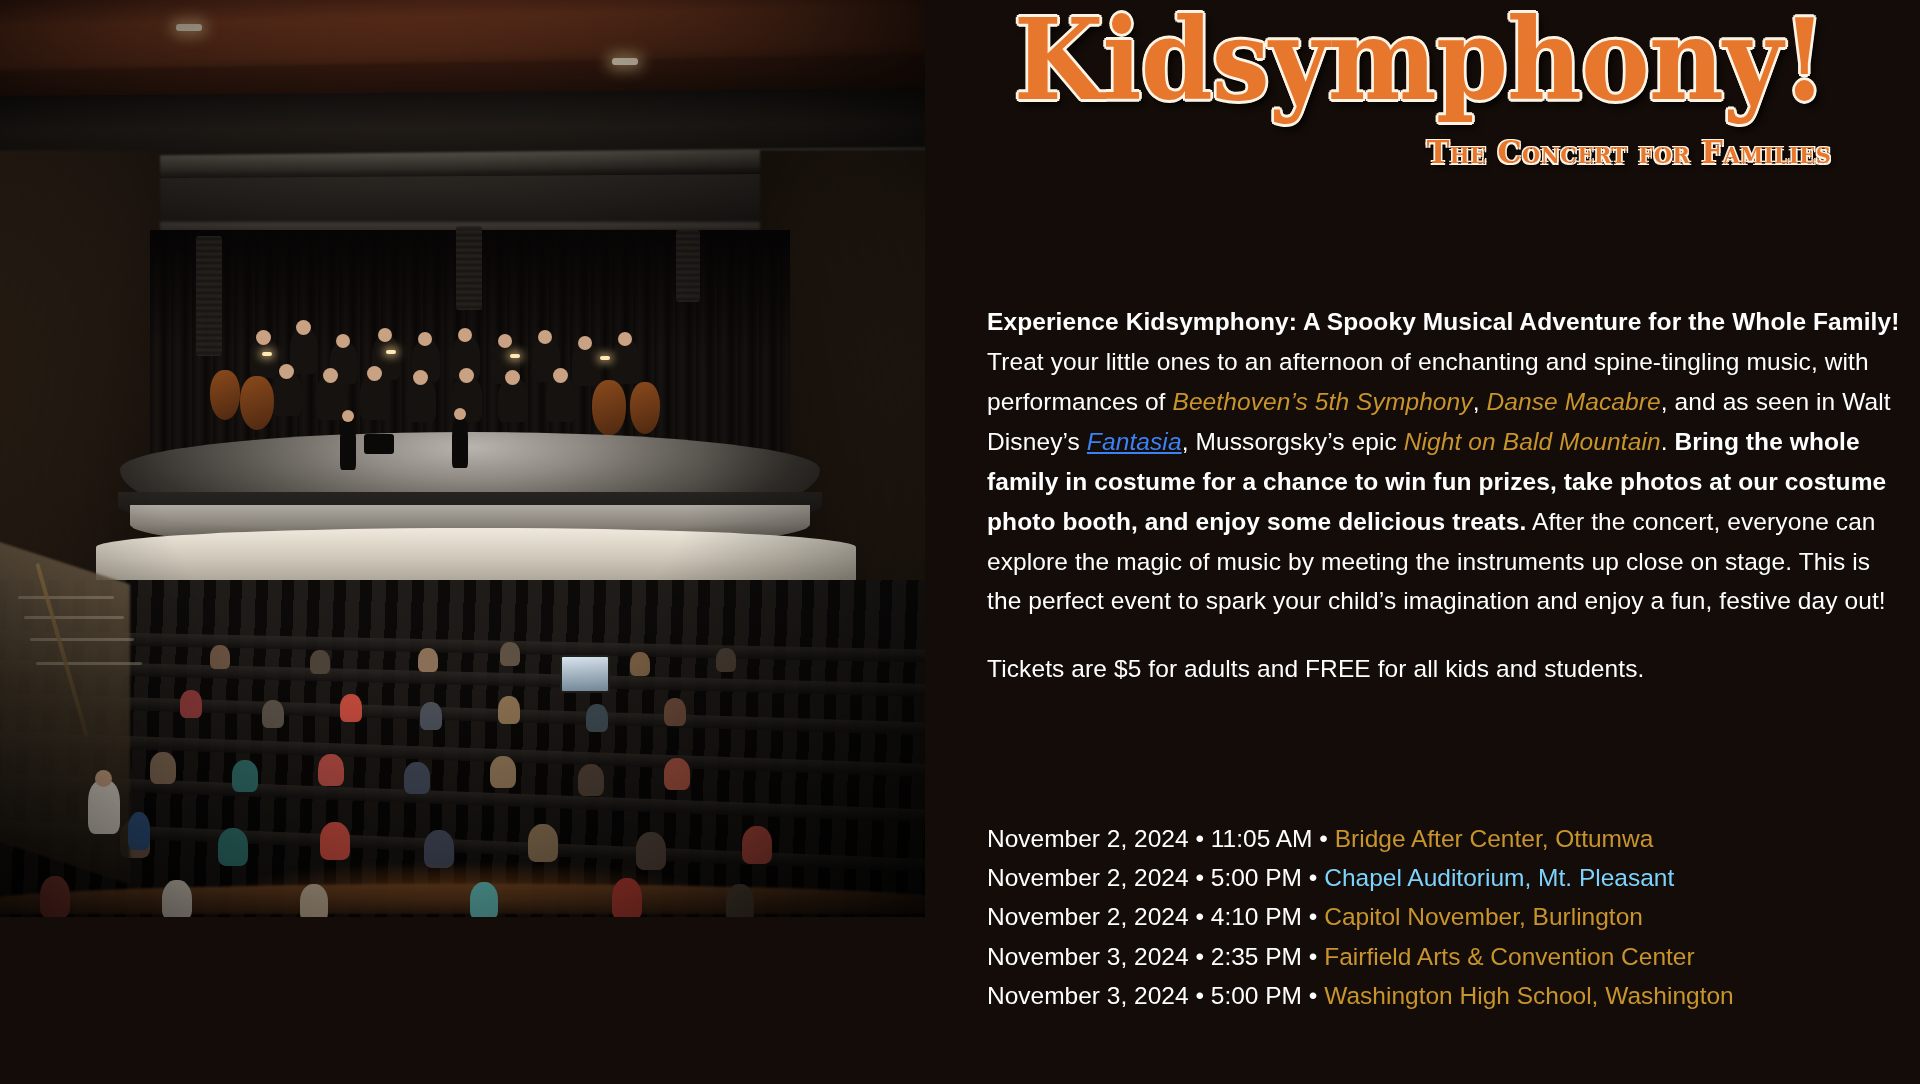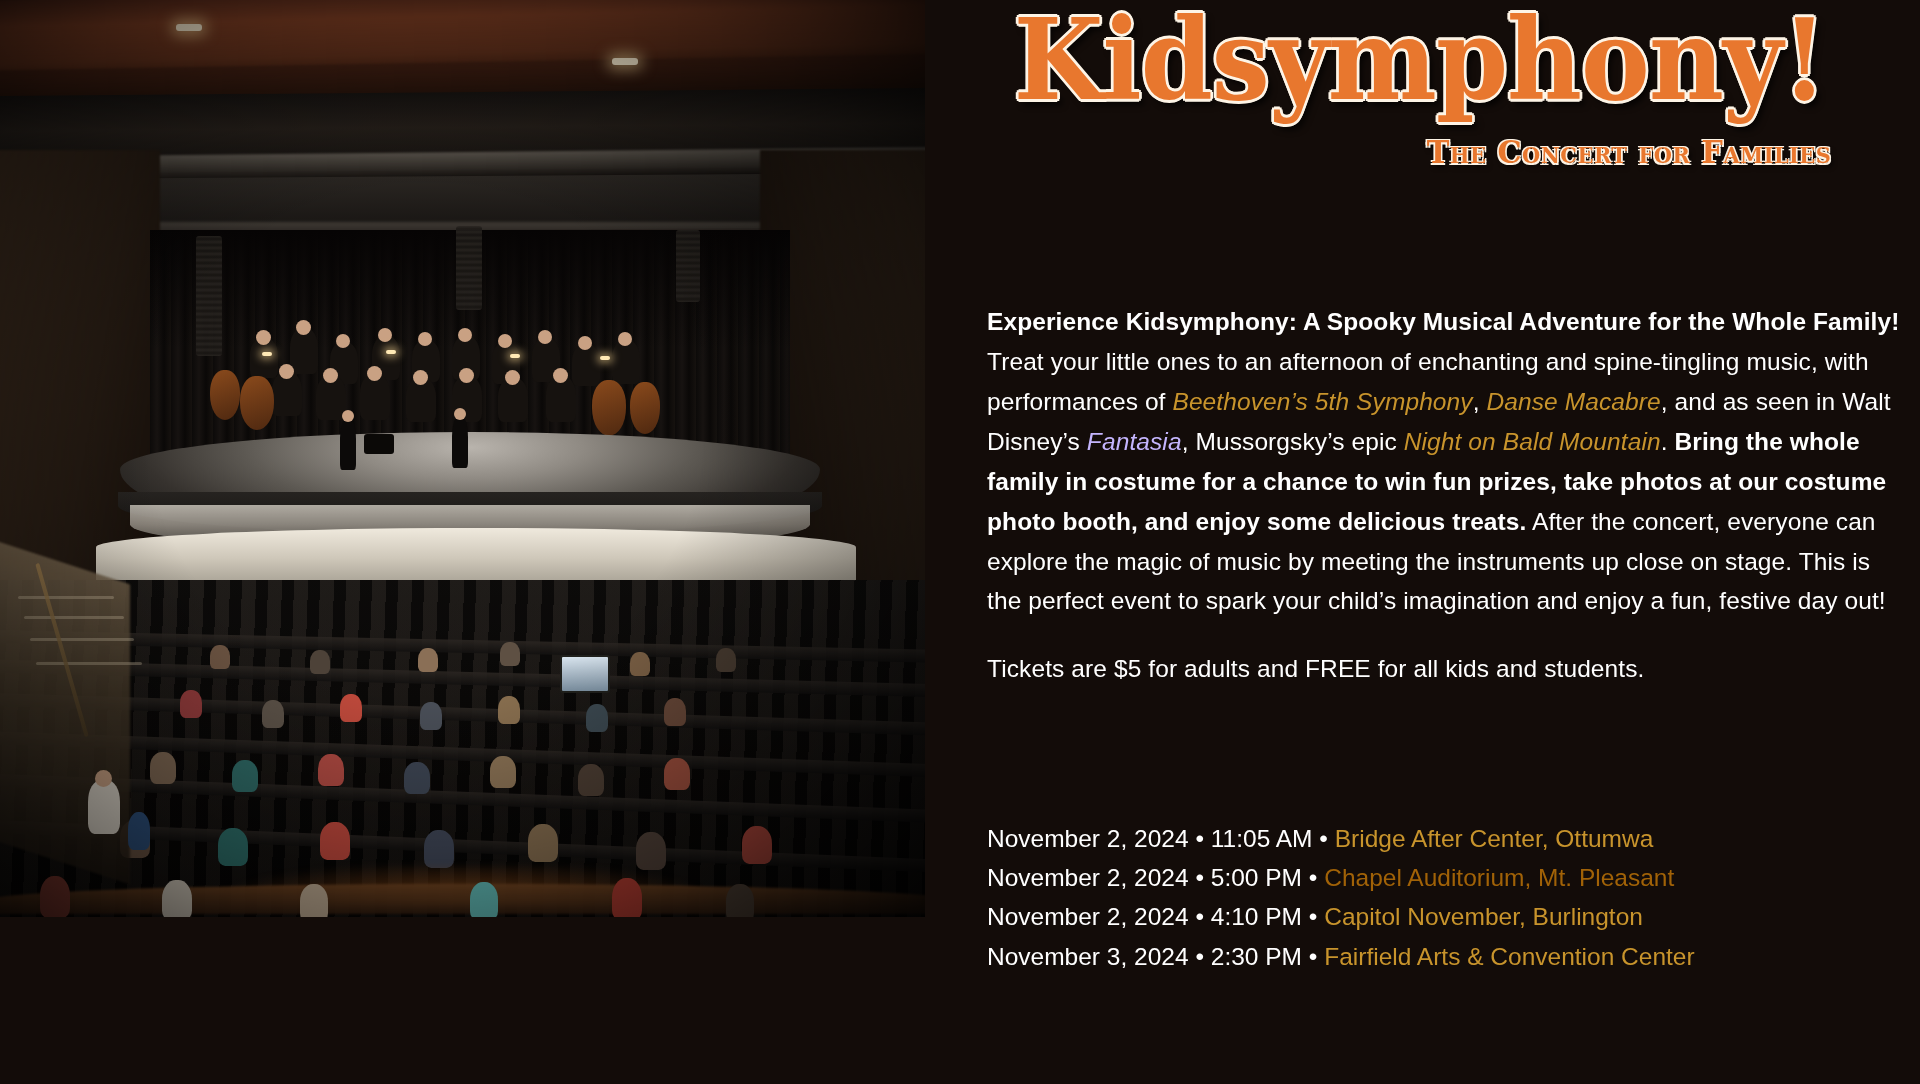--- a/index.html
+++ b/index.html
@@ -272,21 +272,21 @@
     left:62px; top:302px;
     width:920px;
     color:#ffffff;
     font-size:24.5px;
     line-height:1.63;
     letter-spacing:.1px;
   }
   #body-block p { margin:0 0 28px 0; }
   .b { font-weight:bold; }
   .gold-i { color:#C8942C; font-style:italic; }
-  .wh-i { color:#c4b5fd; font-style:italic; }
+  .wh-i { color:#3b82f6; font-style:italic;text-decoration:underline; }
 
   #dates-block {
     position:absolute;
     left:62px; top:819px;
     width:930px;
     font-size:24.5px;
     line-height:1.60;
     color:#ffffff;
   }
   .date-line { white-space:nowrap; }
@@ -458,19 +458,20 @@
     </div>
 
     <div id="body-block">
       <p><span class="b">Experience Kidsymphony: A Spooky Musical Adventure for the Whole Family!</span><span> Treat your little ones to an afternoon of enchanting and spine-tingling music, with performances of </span><span class="gold-i">Beethoven’s 5th Symphony</span><span>, </span><span class="gold-i">Danse Macabre</span><span>, and as seen in Walt Disney’s </span><span class="wh-i">Fantasia</span><span>, Mussorgsky’s epic </span><span class="gold-i">Night on Bald Mountain</span><span>. </span><span class="b">Bring the whole family in costume for a chance to win fun prizes, take photos at our costume photo booth, and enjoy some delicious treats.</span><span> After the concert, everyone can explore the magic of music by meeting the instruments up close on stage. This is the perfect event to spark your child’s imagination and enjoy a fun, festive day out!</span></p>
 
       <p>Tickets are $5 for adults and FREE for all kids and students.</p>
     </div>
 
     <div id="dates-block">
         <div class="date-line"><span>November 2, 2024</span><span class="sep"> • </span><span>11:05 AM</span><span class="sep"> • </span><a class="venue" href="#" style="text-decoration: none; color: rgb(200, 148, 44);">Bridge After Center, Ottumwa</a></div>
-        <div class="date-line"><span>November 2, 2024</span><span class="sep"> • </span><span>5:00 PM</span><span class="sep"> • </span><a class="venue" href="#" style="text-decoration: none; color: #a16207;">Chapel Auditorium, Mt. Pleasant</a></div>
+        <div class="date-line"><span>November 2, 2024</span><span class="sep"> • </span><span>5:00 PM</span><span class="sep"> • </span><a class="venue" href="#" style="text-decoration: none; color: #7dd3fc;">Chapel Auditorium, Mt. Pleasant</a></div>
         <div class="date-line"><span>November 2, 2024</span><span class="sep"> • </span><span>4:10 PM</span><span class="sep"> • </span><a class="venue" href="#" style="text-decoration: none; color: rgb(200, 148, 44);">Capitol November, Burlington</a></div>
-        <div class="date-line"><span>November 3, 2024</span><span class="sep"> • </span><span>2:30 PM</span><span class="sep"> • </span><a class="venue" href="#" style="text-decoration: none; color: rgb(200, 148, 44);">Fairfield Arts &amp; Convention Center</a></div>
+        <div class="date-line"><span>November 3, 2024</span><span class="sep"> • </span><span>2:35 PM</span><span class="sep"> • </span><a class="venue" href="#" style="text-decoration: none; color: rgb(200, 148, 44);">Fairfield Arts &amp; Convention Center</a></div>
+        <div class="date-line"><span>November 3, 2024</span><span class="sep"> • </span><span>5:00 PM</span><span class="sep"> • </span><a class="venue" href="#" style="text-decoration: none; color: rgb(200, 148, 44);">Washington High School, Washington</a></div>
       </div>
 
   </div>
 </div>
 
 </body></html>

